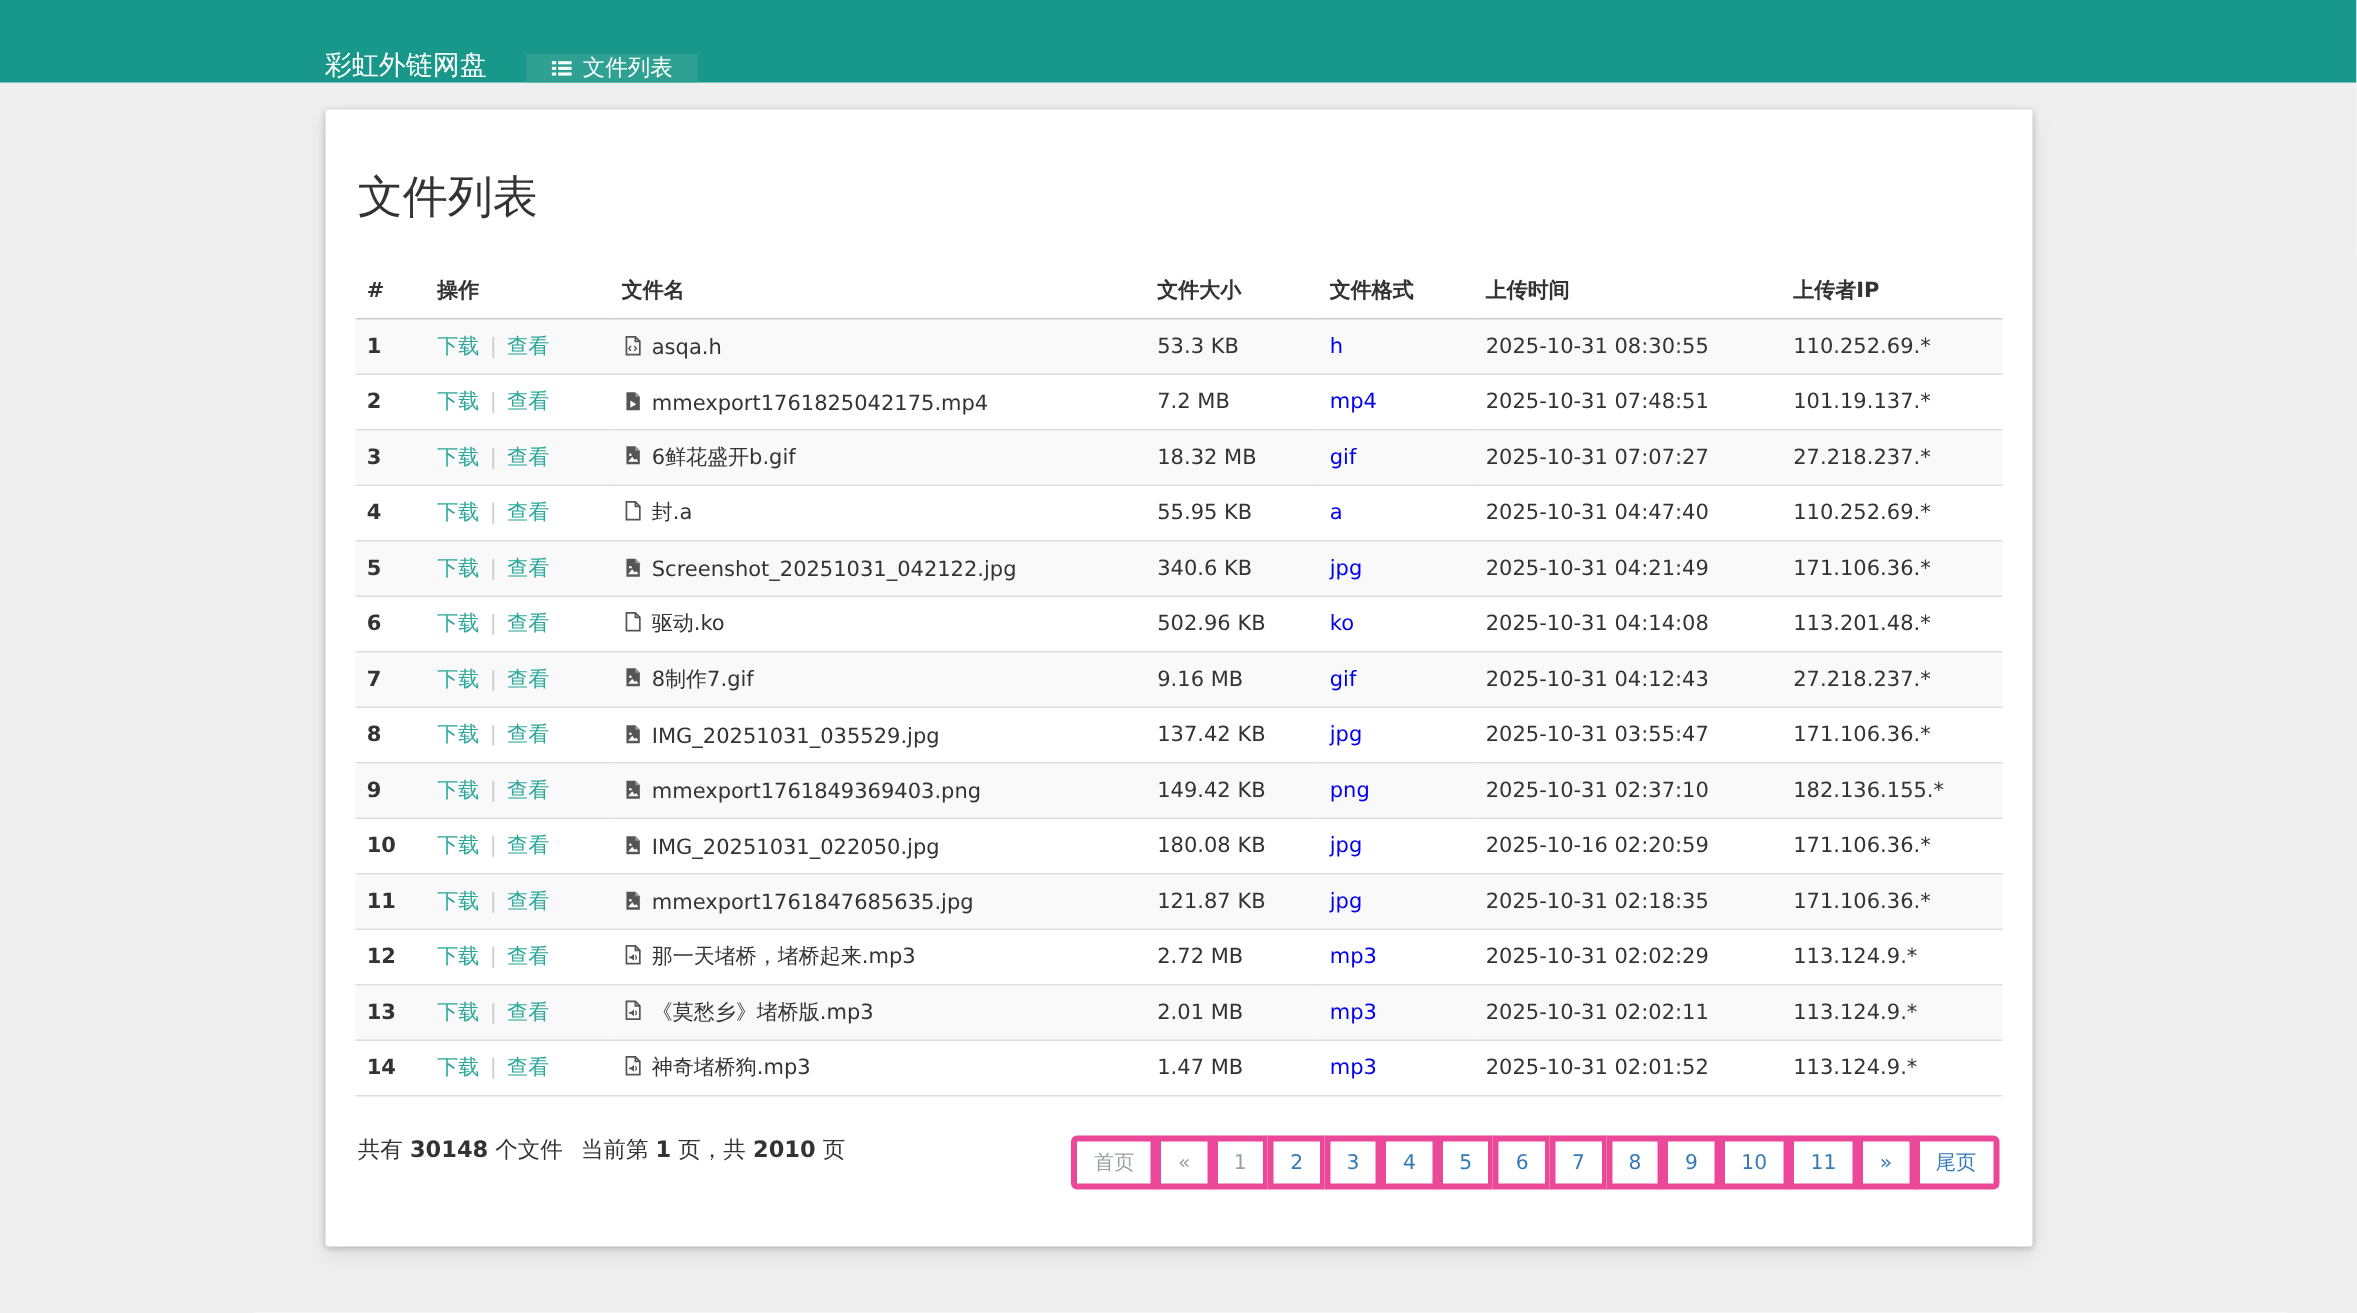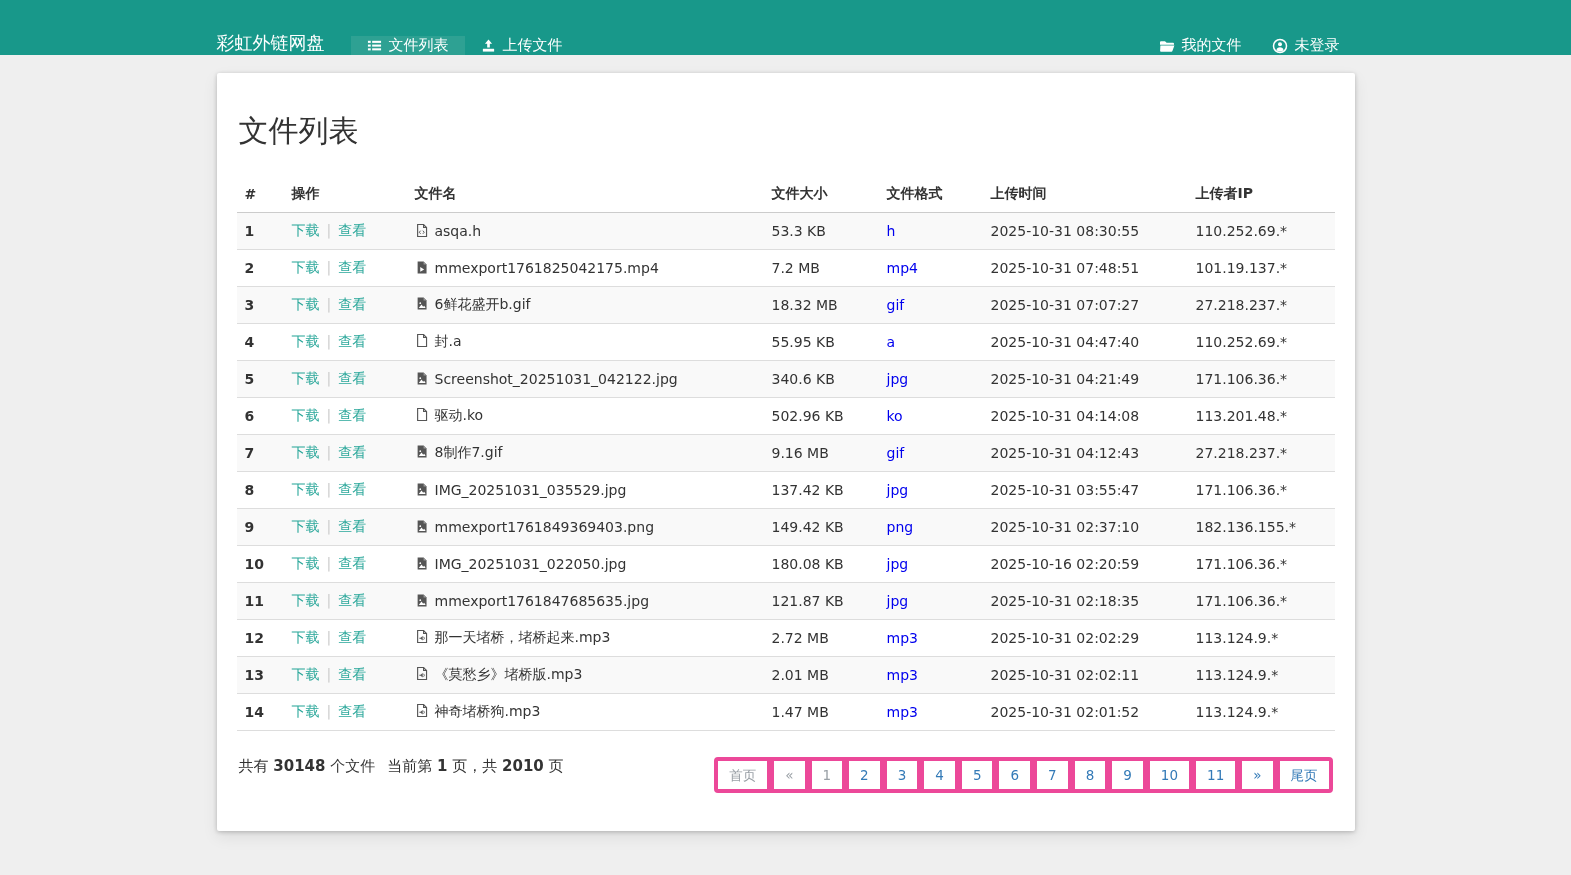--- a/index.html
+++ b/index.html
@@ -132,46 +132,20 @@
   <div class="nav-inner">
     <div class="brand">彩虹外链网盘</div>
     <div class="nav-tab active">
       <span class="nav-icon">
           <svg width="15" height="15">
             <use href="#list-icon"></use>
           </svg>
         </span>
       <span>文件列表</span>
     </div>
-    <div class="nav-tab">
-      <span class="nav-icon">
-          <svg width="15" height="15">
-            <use href="#upload-icon"></use>
-          </svg>
-        </span>
-      <span>上传文件</span>
-    </div>
-    <div class="nav-right">
-      <div class="nav-item">
-        <span class="nav-icon">
-            <svg width="16" height="16">
-              <use href="#folder-icon"></use>
-            </svg>
-          </span>
-        <span>我的文件</span>
-      </div>
-      <div class="nav-item">
-        <span class="nav-icon">
-            <svg width="16" height="16">
-              <use href="#user-icon"></use>
-            </svg>
-          </span>
-        <span>未登录</span>
-      </div>
-    </div>
   </div>
 </div>
 
 <div class="card">
   <h2 class="page-title">文件列表</h2>
 
   <table class="file-table">
     <thead>
       <tr>
         <th>#</th>

